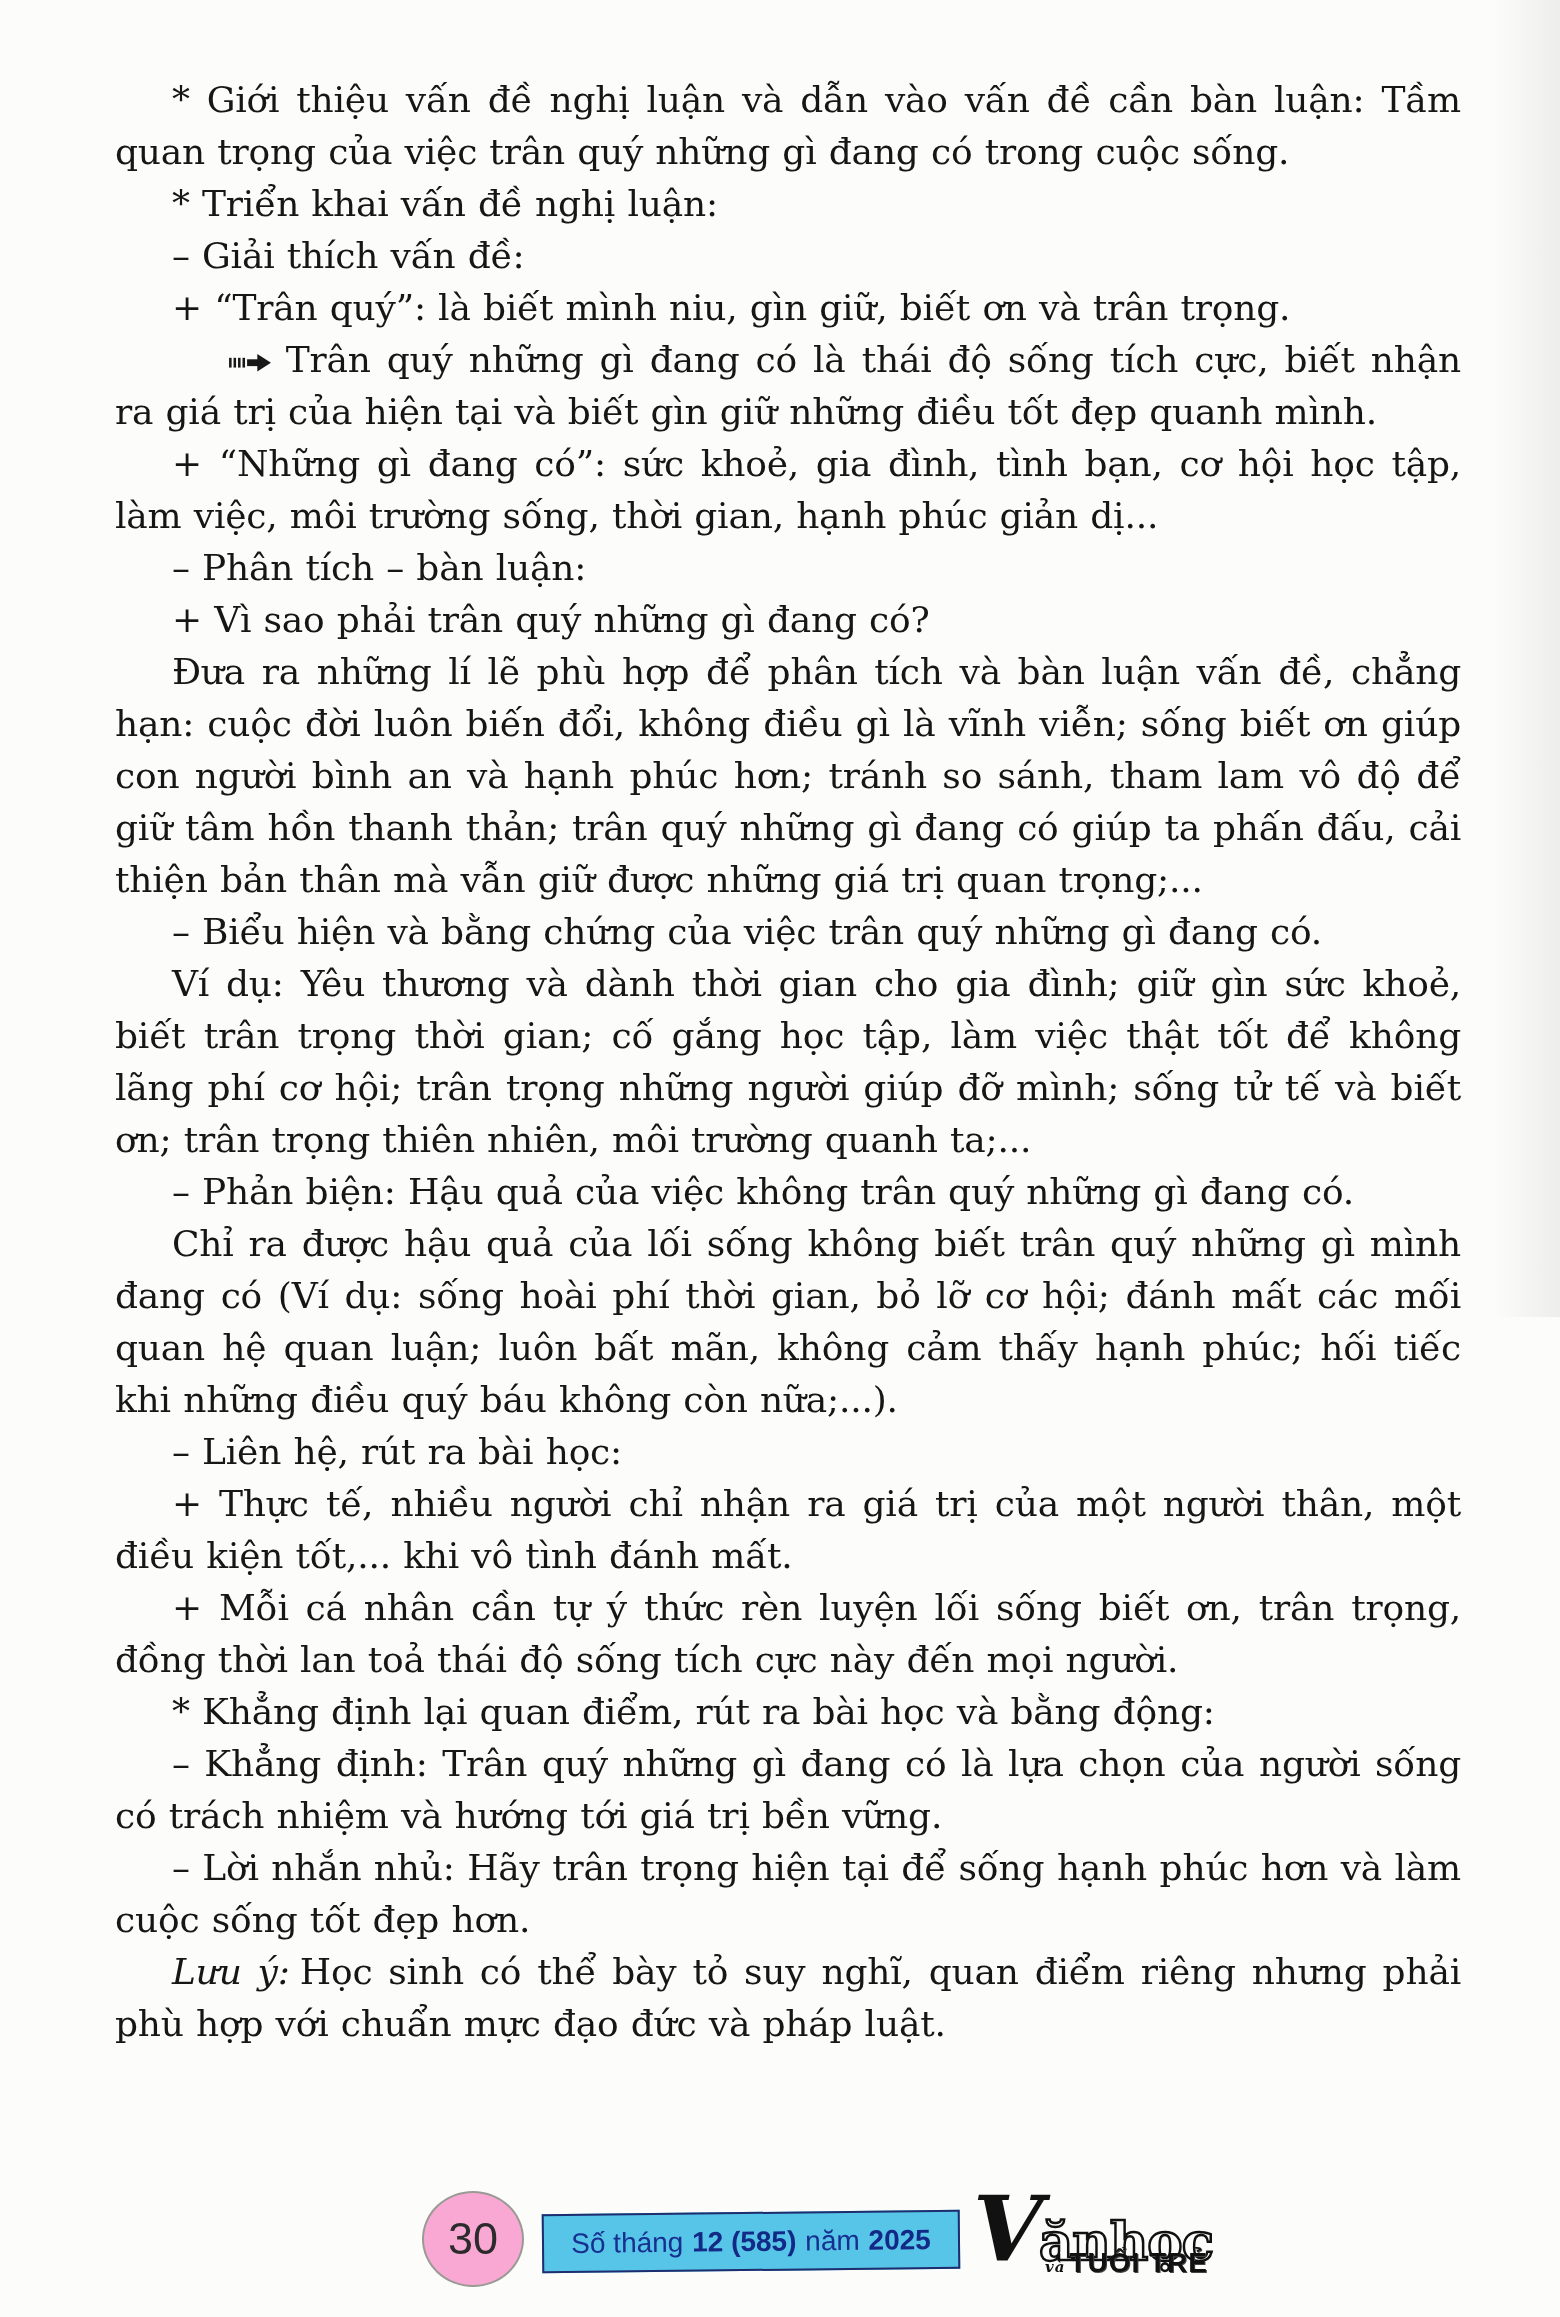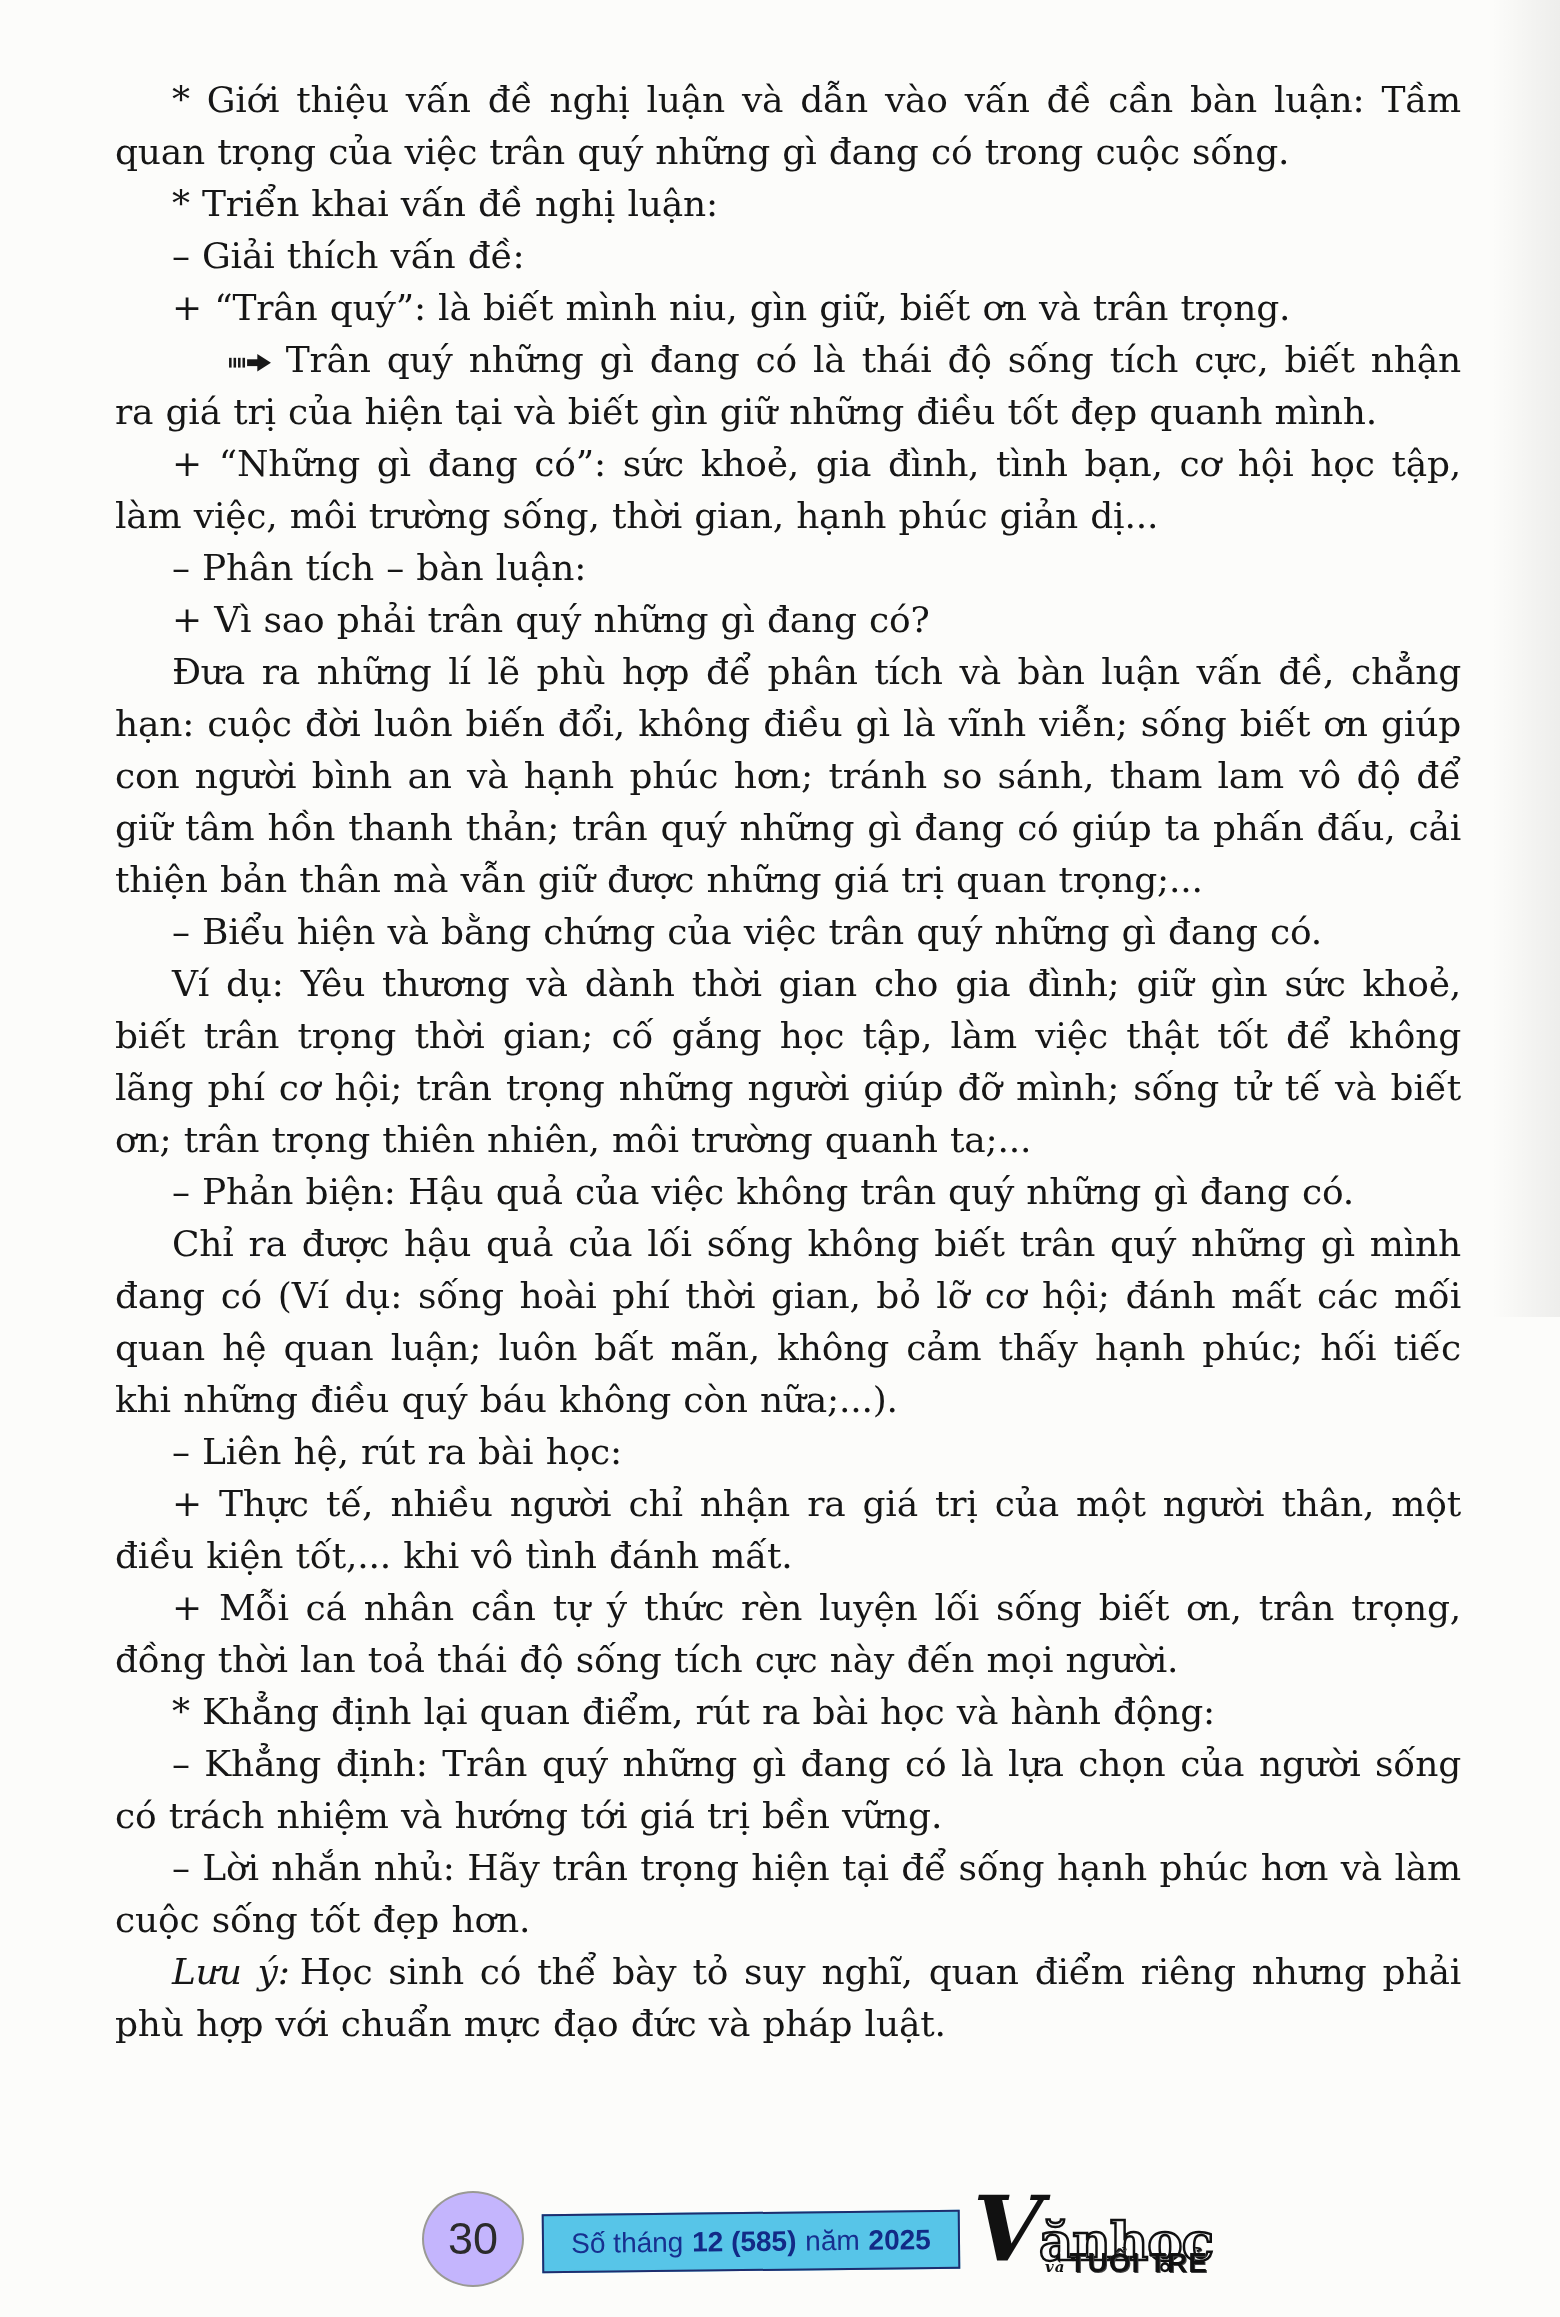--- a/index.html
+++ b/index.html
@@ -38,21 +38,21 @@
     background:linear-gradient(to right, rgba(0,0,0,0), rgba(0,0,0,0.06));
     pointer-events:none;
   }
   
   .footer{position:absolute;left:0;top:2175px;width:1560px;height:142px;}
   .page-circle{
     position:absolute;left:422px;top:15.6px;
     width:98px;height:92px;
     border:2px solid #9a9a94;
     border-radius:50%;
-    background:#c4b5fd;
+    background:#f9a8d4;
     display:flex;align-items:center;justify-content:center;
     font-family:"Liberation Sans",sans-serif;
     font-size:45px;color:#2b2b2b;
   }
   .issue-badge{
     position:absolute;left:542px;top:37px;
     width:414px;height:55px;
     background:#57c5e8;
     border:2.9px solid #1e2d6e;
     box-shadow:0 0 0 1px #57c5e8 inset;
@@ -126,21 +126,21 @@
     <p>– Phân tích – bàn luận:</p>
     <p>+ Vì sao phải trân quý những gì đang có?</p>
     <p>Đưa ra những lí lẽ phù hợp để phân tích và bàn luận vấn đề, chẳng hạn: cuộc đời luôn biến đổi, không điều gì là vĩnh viễn; sống biết ơn giúp con người bình an và hạnh phúc hơn; tránh so sánh, tham lam vô độ để giữ tâm hồn thanh thản; trân quý những gì đang có giúp ta phấn đấu, cải thiện bản thân mà vẫn giữ được những giá trị quan trọng;...</p>
     <p>– Biểu hiện và bằng chứng của việc trân quý những gì đang có.</p>
     <p>Ví dụ: Yêu thương và dành thời gian cho gia đình; giữ gìn sức khoẻ, biết trân trọng thời gian; cố gắng học tập, làm việc thật tốt để không lãng phí cơ hội; trân trọng những người giúp đỡ mình; sống tử tế và biết ơn; trân trọng thiên nhiên, môi trường quanh ta;...</p>
     <p>– Phản biện: Hậu quả của việc không trân quý những gì đang có.</p>
     <p>Chỉ ra được hậu quả của lối sống không biết trân quý những gì mình đang có (Ví dụ: sống hoài phí thời gian, bỏ lỡ cơ hội; đánh mất các mối quan hệ quan luận; luôn bất mãn, không cảm thấy hạnh phúc; hối tiếc khi những điều quý báu không còn nữa;...).</p>
     <p>– Liên hệ, rút ra bài học:</p>
     <p>+ Thực tế, nhiều người chỉ nhận ra giá trị của một người thân, một điều kiện tốt,... khi vô tình đánh mất.</p>
     <p>+ Mỗi cá nhân cần tự ý thức rèn luyện lối sống biết ơn, trân trọng, đồng thời lan toả thái độ sống tích cực này đến mọi người.</p>
-    <p>* Khẳng định lại quan điểm, rút ra bài học và hành động:</p>
+    <p>* Khẳng định lại quan điểm, rút ra bài học và bằng động:</p>
     <p>– Khẳng định: Trân quý những gì đang có là lựa chọn của người sống có trách nhiệm và hướng tới giá trị bền vững.</p>
     <p>– Lời nhắn nhủ: Hãy trân trọng hiện tại để sống hạnh phúc hơn và làm cuộc sống tốt đẹp hơn.</p>
     <p><i>Lưu ý:</i><span>Học sinh có thể bày tỏ suy nghĩ, quan điểm riêng nhưng phải phù hợp với chuẩn mực đạo đức và pháp luật.</span></p>
   </div>
 
   <div class="footer">
     <div class="page-circle">
       <span>30</span>
     </div>
     <div class="issue-badge">

